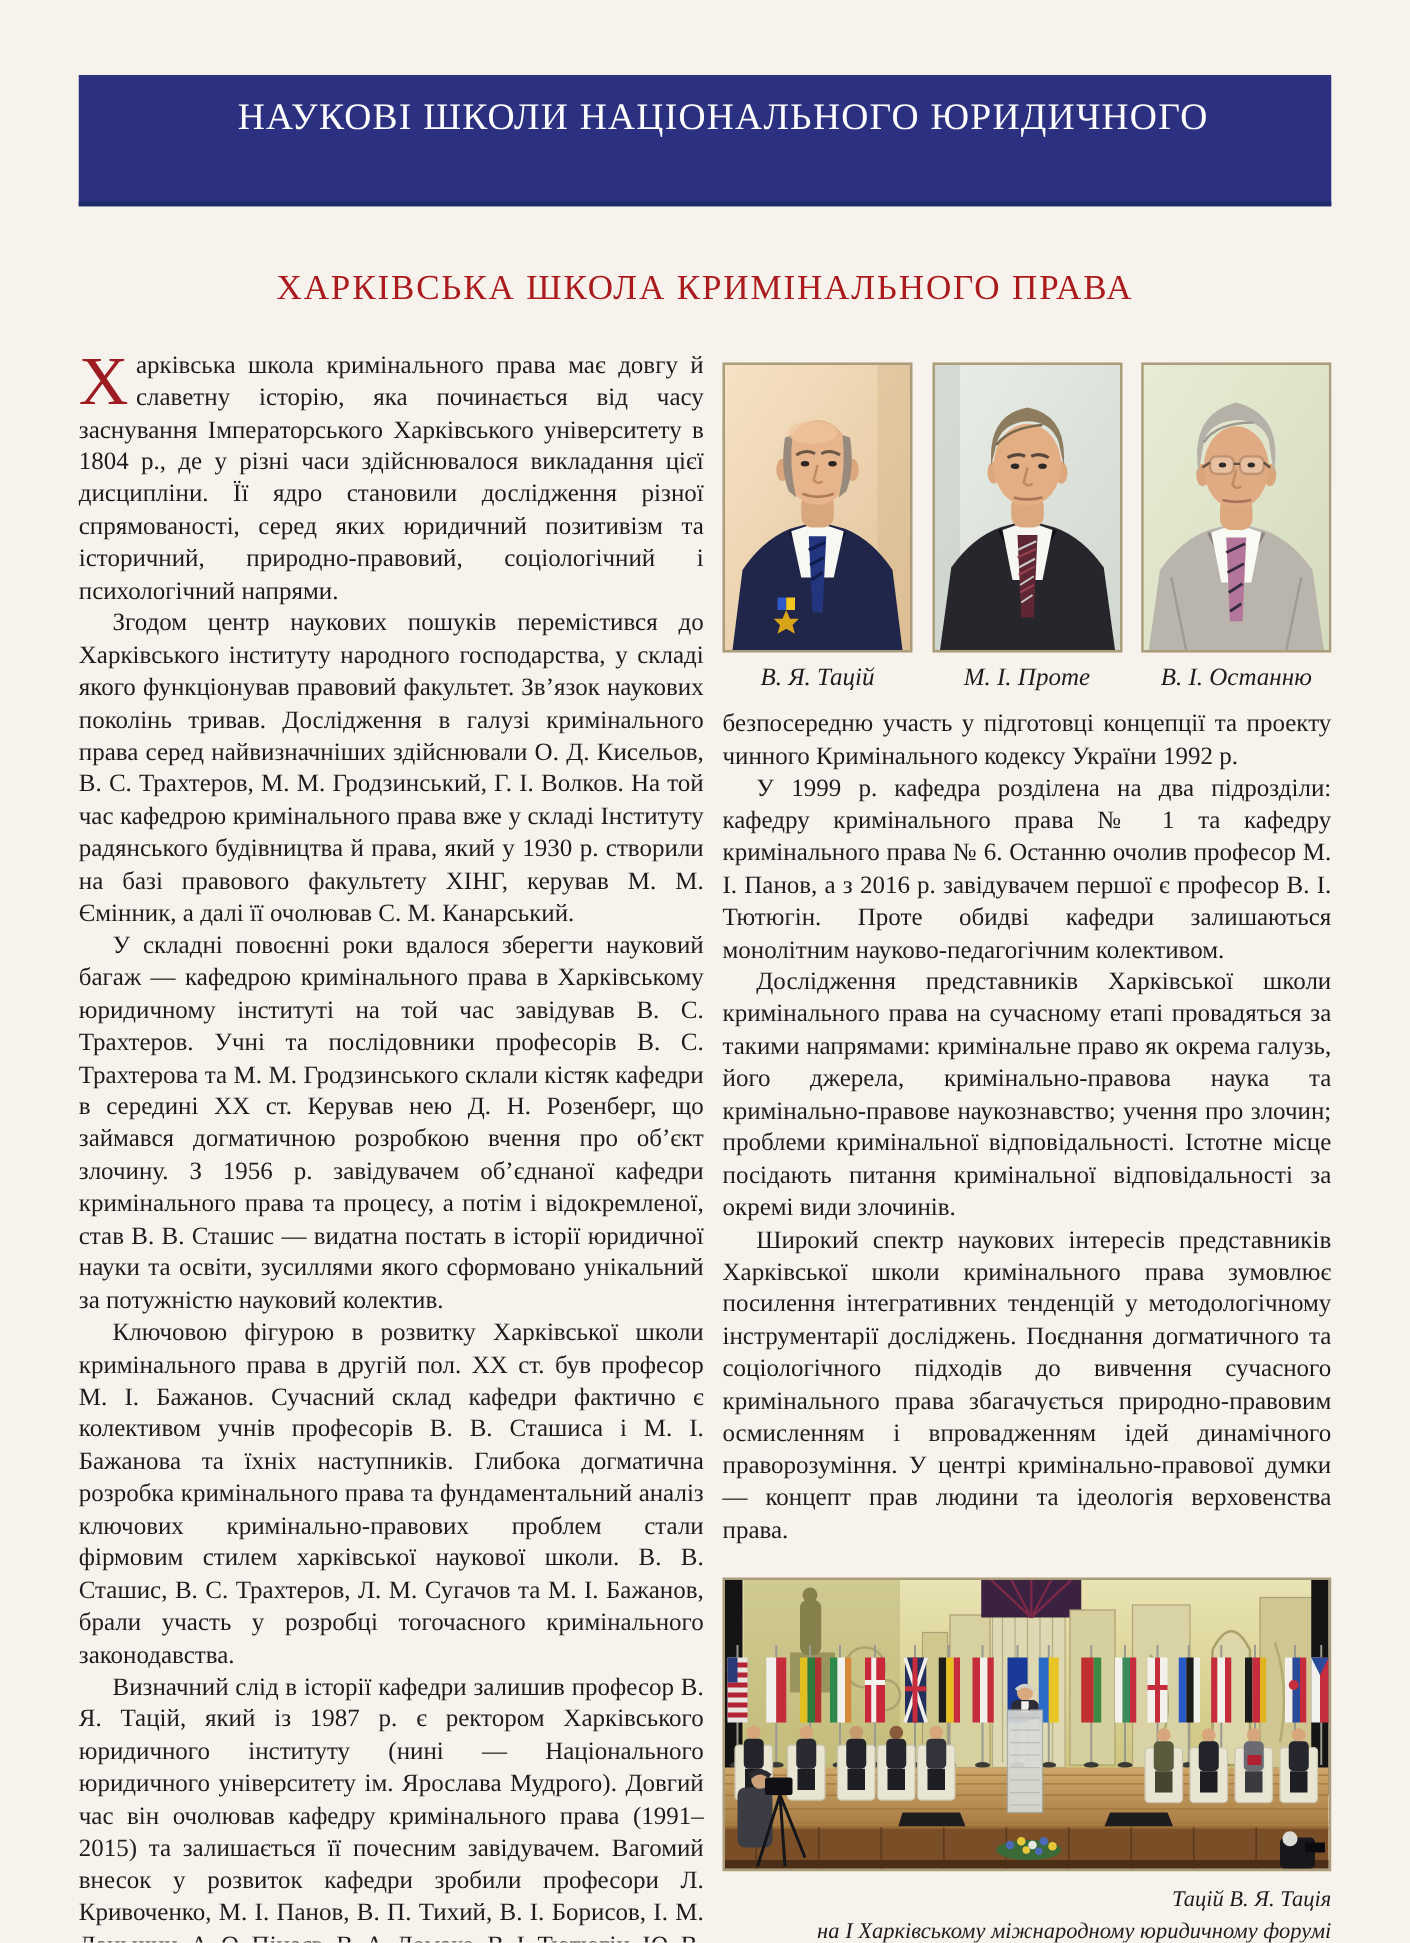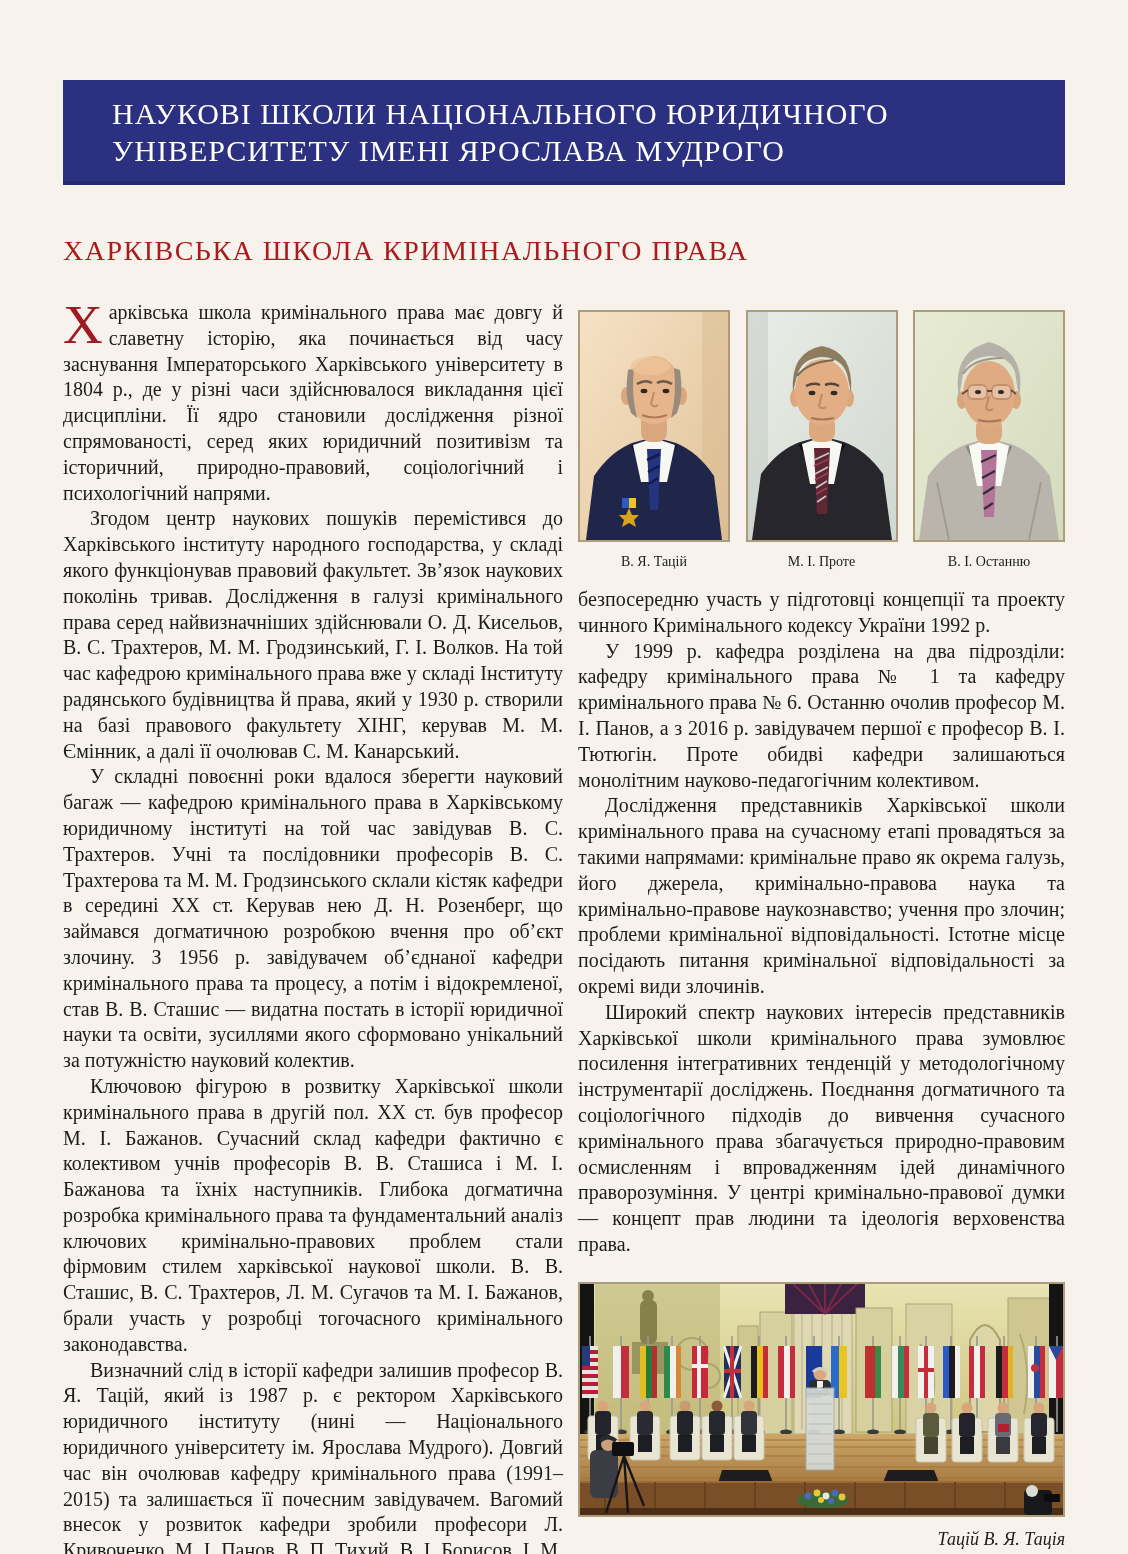--- a/index.html
+++ b/index.html
@@ -6,33 +6,35 @@
   html,body { margin:0; padding:0; }
   body {
     width:1128px; height:1554px;
     background:#f7f3ec;
     font-family:"Liberation Serif","DejaVu Serif",serif;
     color:#1c1c1c;
     overflow:hidden;
     position:relative;
   }
   .banner {
-    margin:80px 63px 0 63px;
+    margin:60px 63px 0 63px;
     height:105px;
     background:#2b3180;
     border-bottom:4px solid #222a6e;
     color:#ffffff;
     padding:15px 20px 0 49px;
+    text-align:center;
   }
   .banner-line {
     font-size:30px; line-height:37px; letter-spacing:1px;
     white-space:nowrap;
   }
   .page-title {
     margin:50px 63px 0 63px;
+    text-align:center;
     color:#ab1a1d;
     font-size:28px;
     letter-spacing:1.5px;
     white-space:nowrap;
   }
   .columns {
     display:flex; gap:15px;
     margin:33px 63px 0 63px;
   }
   .col-left { width:500px; }
@@ -62,21 +64,21 @@
     background:#efe8da;
     overflow:hidden;
   }
   .pframe svg { display:block; }
   .pcaptions {
     display:flex; justify-content:space-between;
     margin:8px 0 13px 0;
   }
   .pcaption {
     width:152px; text-align:center;
-    font-size:14px; line-height:24px;
+    font-style:italic; font-size:20px; line-height:24px;
   }
   .conf-frame {
     margin-top:24px;
     width:487px; height:235px;
     border:2px solid #ab9d7b;
     overflow:hidden;
   }
   .conf-frame svg { display:block; }
   .conf-caption {
     margin-top:10px;
@@ -85,21 +87,20 @@
     font-size:18px; line-height:25px;
   }
 </style>
 </head>
 <body>
 
 <div>
 
   <div class="banner">
     <div class="banner-line">НАУКОВІ ШКОЛИ НАЦІОНАЛЬНОГО ЮРИДИЧНОГО</div>
-    <div class="banner-line">УНІВЕРСИТЕТУ ІМЕНІ ЯРОСЛАВА МУДРОГО</div>
   </div>
 
   <div class="page-title">ХАРКІВСЬКА ШКОЛА КРИМІНАЛЬНОГО ПРАВА</div>
 
   <div class="columns">
 
     <div class="col-left">
       <p class="body noindent"><span class="dropcap">Х</span><span>арківська школа кримінального права має довгу й славетну історію, яка починається від часу заснування Імператорського Харківського університету в 1804 р., де у різні часи здійснювалося викладання цієї дисципліни. Її ядро становили дослідження різної спрямованості, серед яких юридичний позитивізм та історичний, природно-правовий, соціологічний і психологічний напрями.</span></p>
       <p class="body">Згодом центр наукових пошуків перемістився до Харківського інституту народного господарства, у складі якого функціонував правовий факультет. Зв’язок наукових поколінь тривав. Дослідження в галузі кримінального права серед найвизначніших здійснювали О. Д. Кисельов, В. С. Трахтеров, М. М. Гродзинський, Г. І. Волков. На той час кафедрою кримінального права вже у складі Інституту радянського будівництва й права, який у 1930 р. створили на базі правового факультету ХІНГ, керував М. М. Ємінник, а далі її очолював С. М. Канарський.</p>
       <p class="body">У складні повоєнні роки вдалося зберегти науковий багаж — кафедрою кримінального права в Харківському юридичному інституті на той час завідував В. С. Трахтеров. Учні та послідовники професорів В. С. Трахтерова та М. М. Гродзинського склали кістяк кафедри в середині ХХ ст. Керував нею Д. Н. Розенберг, що займався догматичною розробкою вчення про об’єкт злочину. З 1956 р. завідувачем об’єднаної кафедри кримінального права та процесу, а потім і відокремленої, став В. В. Сташис — видатна постать в історії юридичної науки та освіти, зусиллями якого сформовано унікальний за потужністю науковий колектив.</p>

